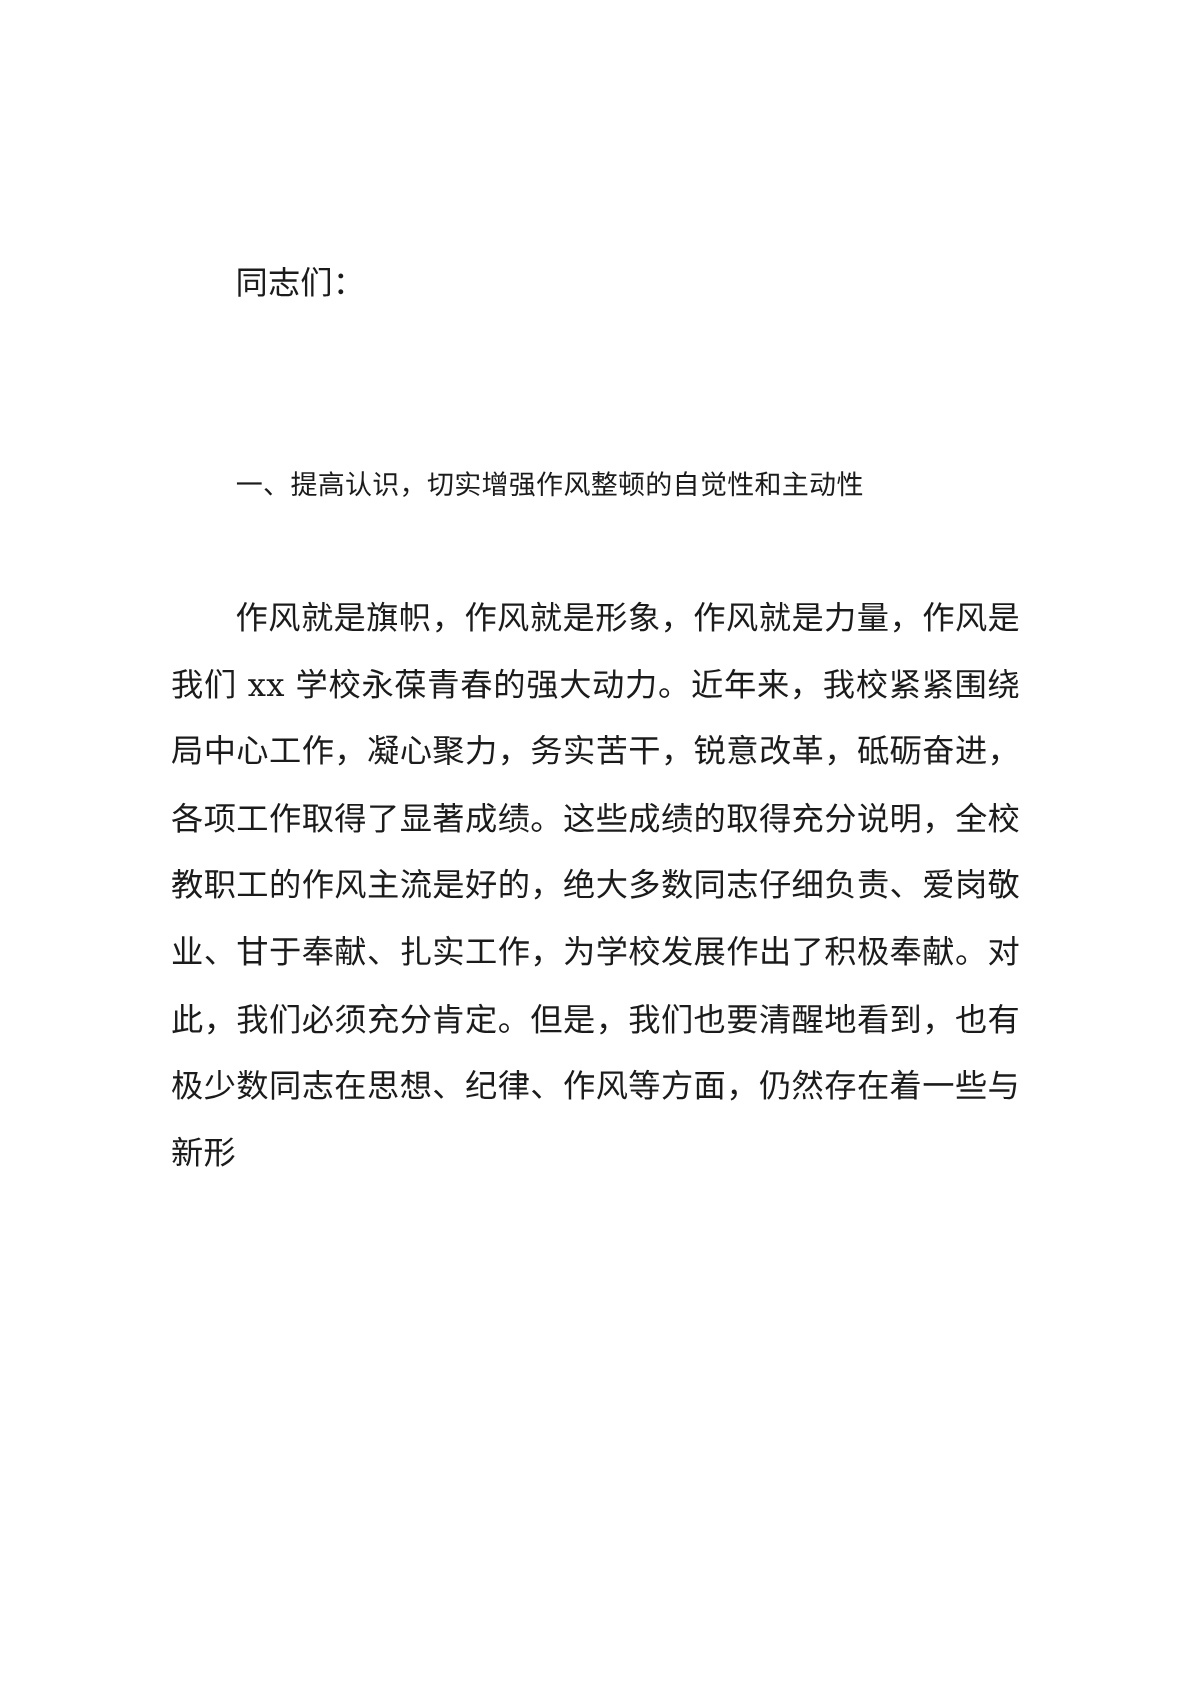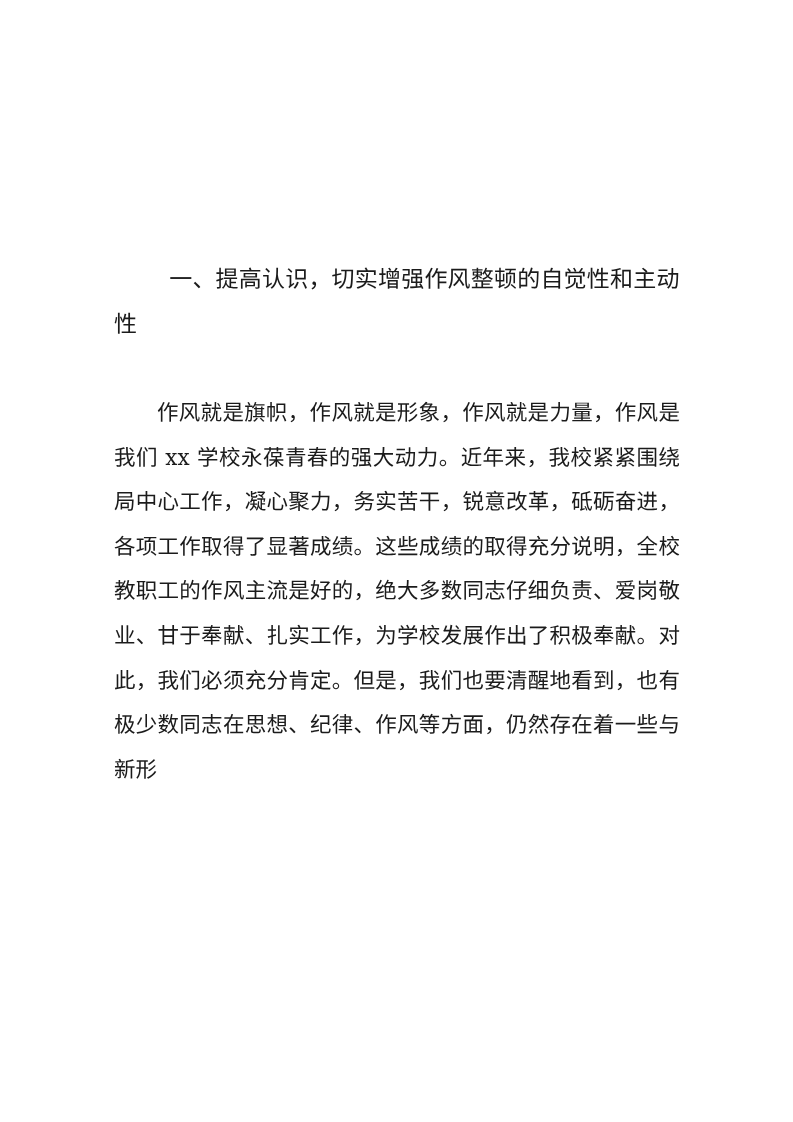--- a/index.html
+++ b/index.html
@@ -36,37 +36,38 @@
     text-indent: 2em;
     letter-spacing: 0.1px;
     word-break: break-all;
     color: #1b1b1b;
   }
   .para.salutation {
     text-indent: 2em;
   }
   .heading {
     margin: 0;
-    font-size: 23px;
+    font-size: 18px;
     line-height: 44.6px;
     font-weight: normal;
     text-indent: 2.4em;
     letter-spacing: 0.2px;
     color: #1b1b1b;
   }
   .gap-small { height: 44.6px; }
   .gap-heading-top { height: 44.6px; }
   .gap-heading-bottom { height: 44.6px; }
 </style>
 </head>
 <body style="background: rgb(255, 255, 255); color: rgb(27, 27, 27);">
 
 <div class="page">
   <div class="content">
 
+    <p class="para salutation">同志们：</p>
 
     <div class="gap-small"></div>
 
 
     <div class="gap-heading-top"></div>
 
     <h2 class="heading">一、提高认识，切实增强作风整顿的自觉性和主动性</h2>
 
     <div class="gap-heading-bottom"></div>
 

